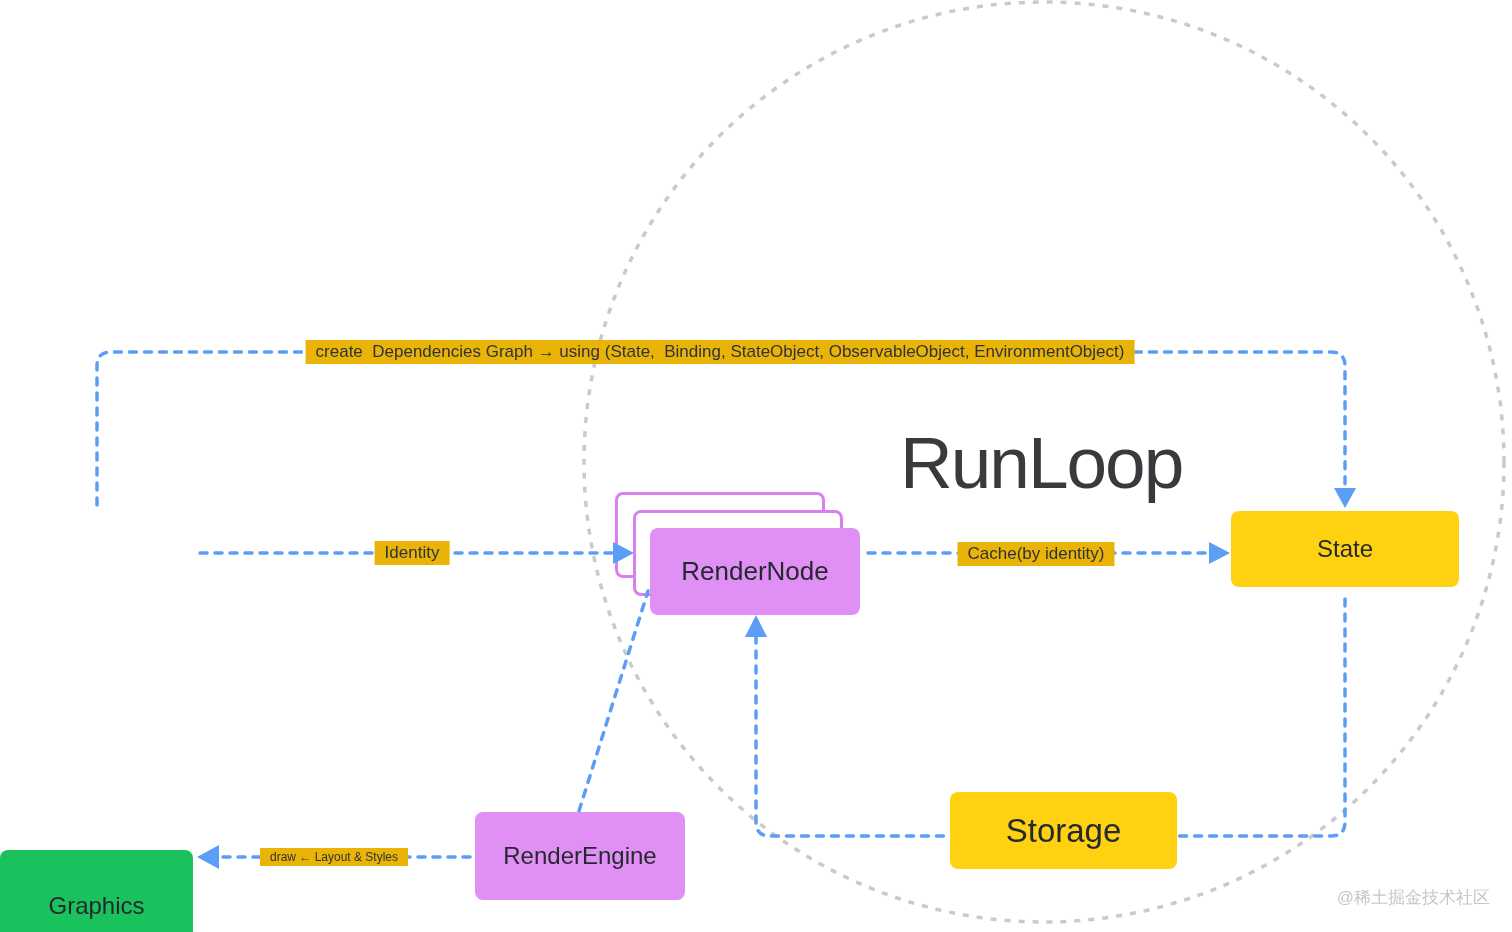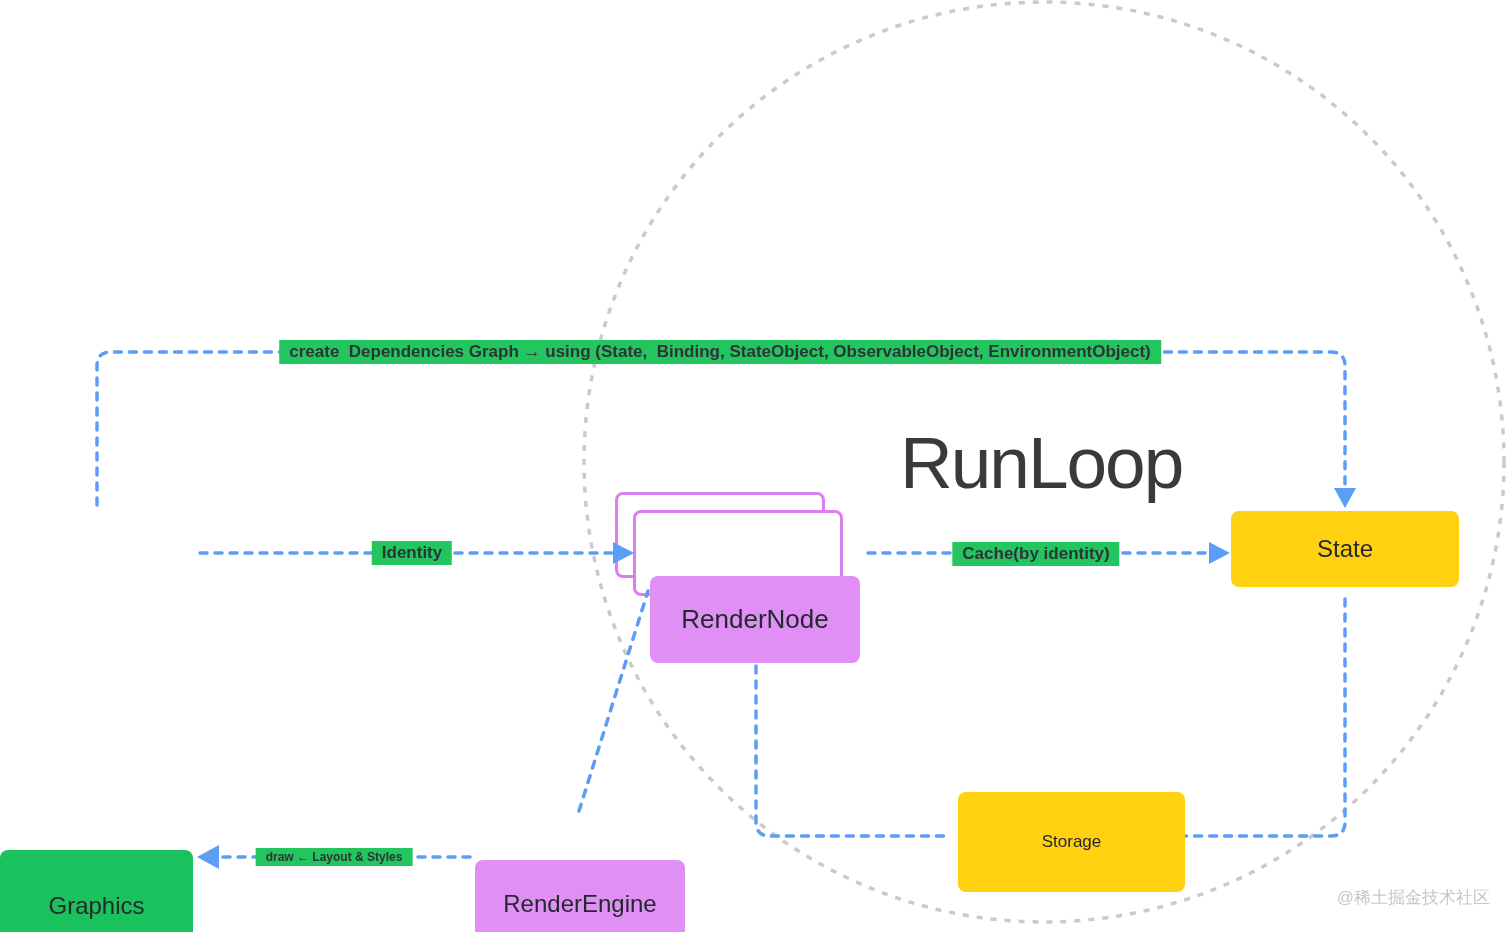--- a/index.html
+++ b/index.html
@@ -17,32 +17,32 @@
   .arrowhead { fill:var(--blue); stroke:none; }
   .circle-dash { fill:none; stroke:var(--circle-gray); stroke-width:3.5; stroke-dasharray:6 8; }
 
   .node {
     position:absolute; z-index:3;
     display:flex; align-items:center; justify-content:center;
     border-radius:8px; font-size:24px; color:var(--box-text);
   }
   .green  { background:var(--green); }
   .yellow { background:var(--yellow); }
-  .purple { background:var(--purple-fill);margin-top:48px; }
+  .purple { background:var(--purple-fill); }
 
   .ghost-card {
     position:absolute; z-index:1; background:#fff;
     border:3px solid var(--purple-border); border-radius:8px;
     width:204px; height:80px;
   }
 
   .edge-label {
     position:absolute; z-index:3; transform:translate(-50%,-50%);
-    background:#22c55e; padding:2px 10px;
-    font-size:17px; font-weight:700; color:var(--label-text);
+    background:#eab308; padding:2px 10px;
+    font-size:17px; font-weight:400; color:var(--label-text);
     white-space:pre;
   }
 
   .runloop-title {
     position:absolute; z-index:3; left:900px; top:421px;
     font-size:73px; font-weight:500; letter-spacing:-2px;
     color:var(--runloop-text); white-space:nowrap;
   }
   .watermark {
     position:absolute; z-index:3; right:22px; top:886px;
@@ -87,21 +87,21 @@
   </div>
 
   <div class="node purple" style="left:650px; top:528px; width:210px; height:87px; font-size:26px;">
     <span>RenderNode</span>
   </div>
 
   <div class="node purple" style="left:475px; top:812px; width:210px; height:88px;">
     <span>RenderEngine</span>
   </div>
 
-  <div class="node yellow" style="left:950px; top:792px; width:227px; height:100px; font-size:17px;margin-left:8px;">
+  <div class="node yellow" style="left:950px; top:792px; width:227px; height:77px; font-size:33px;">
     <span>Storage</span>
   </div>
 
   <div class="node yellow" style="left:1231px; top:511px; width:228px; height:76px;">
     <span>State</span>
   </div>
 
   <div class="edge-label" style="left:720px; top:352px;">create  Dependencies Graph → using (State,  Binding, StateObject, ObservableObject, EnvironmentObject)</div>
 
   <div class="edge-label" style="left:412px; top:553px;">Identity</div>

